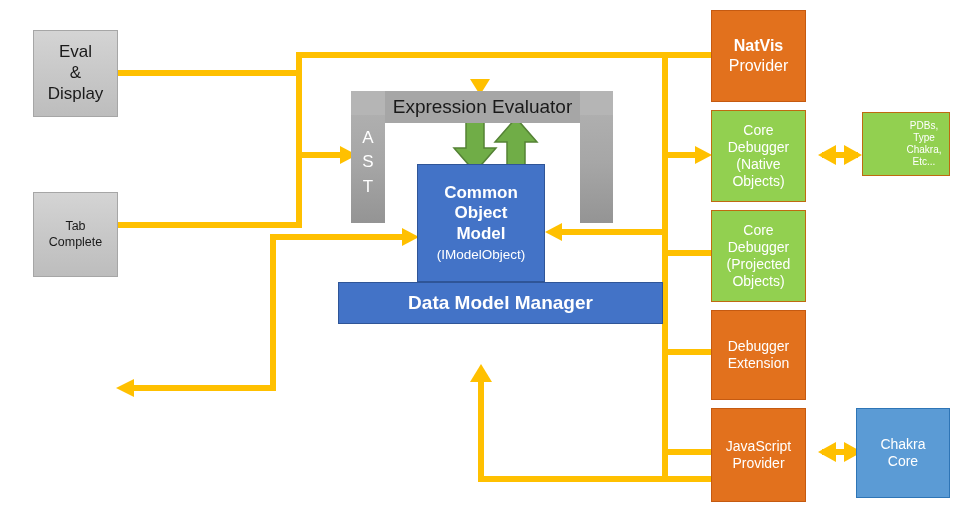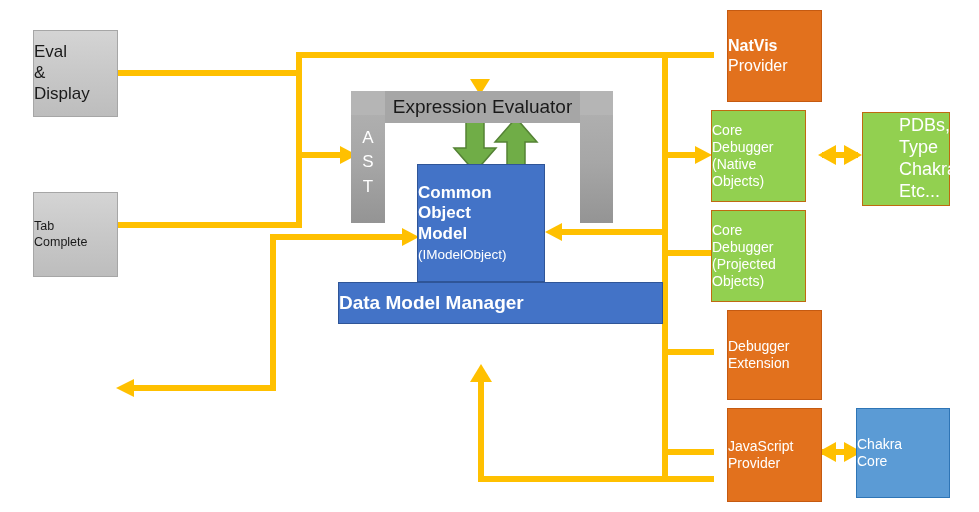--- a/index.html
+++ b/index.html
@@ -1,33 +1,33 @@
 <!DOCTYPE html>
 <html><head>
 <meta charset="utf-8">
 <style>
   html,body{margin:0;padding:0;background:#ffffff;}
   body{font-family:"Liberation Sans",sans-serif;}
   #stage{position:relative;width:979px;height:512px;background:#fff;overflow:hidden;}
 
   .box{position:absolute;box-sizing:border-box;display:flex;flex-direction:column;
-       align-items:flex-start;justify-content:center;text-align:center;line-height:1.22;}
+       align-items:center;justify-content:center;text-align:center;line-height:1.22;}
 
   
   .gray-box{
     background:linear-gradient(180deg,#d4d4d4 0%,#c8c8c8 50%,#bdbdbd 100%);
     border:1px solid #a6a6a6;color:#1a1a1a;
   }
   .gray-box .ln{display:block;}
 
   
   .orange-box{background:#e2711d;background:#e36c0a;border:1px solid #c55a11;color:#ffffff;}
   .orange-box{background:#e2711d;}
   .orange-box{background:#e3711e;}
-  .orange-box{background:#e2701c;margin-left:16px;}
+  .orange-box{background:#e2701c;}
   .orange-box{background:#e2711d;}
 
   
   .green-box{background:#8dc63f;background:#92d050;border:1px solid #b6640a;color:#ffffff;}
   .green-box{background:#92d050;border:1px solid #bf6a10;}
 
   
   .blue-box{background:#4472c4;background:#4373c7;border:1px solid #2f5597;color:#ffffff;}
   .blue-light{background:#5b9bd5;border:1px solid #2e75b6;color:#ffffff;}
 
@@ -184,21 +184,21 @@
   <div class="box orange-box" style="left:711px;top:310px;width:95px;height:90px;font-size:14px;">
     <span>Debugger</span>
     <span>Extension</span>
   </div>
 
   <div class="box orange-box" style="left:711px;top:408px;width:95px;height:94px;font-size:14px;">
     <span>JavaScript</span>
     <span>Provider</span>
   </div>
 
-  <div class="box green-box" style="left:862px;top:112px;width:88px;height:94px;font-size:18px;padding-left:36px;">
+  <div class="box green-box" style="left:862px;top:112px;width:88px;height:64px;font-size:10px;padding-left:36px;">
     <span>PDBs,</span>
     <span>Type</span>
     <span>Chakra,</span>
     <span>Etc...</span>
   </div>
 
   <div class="box blue-light" style="left:856px;top:408px;width:94px;height:90px;font-size:14px;">
     <span>Chakra</span>
     <span>Core</span>
   </div>

